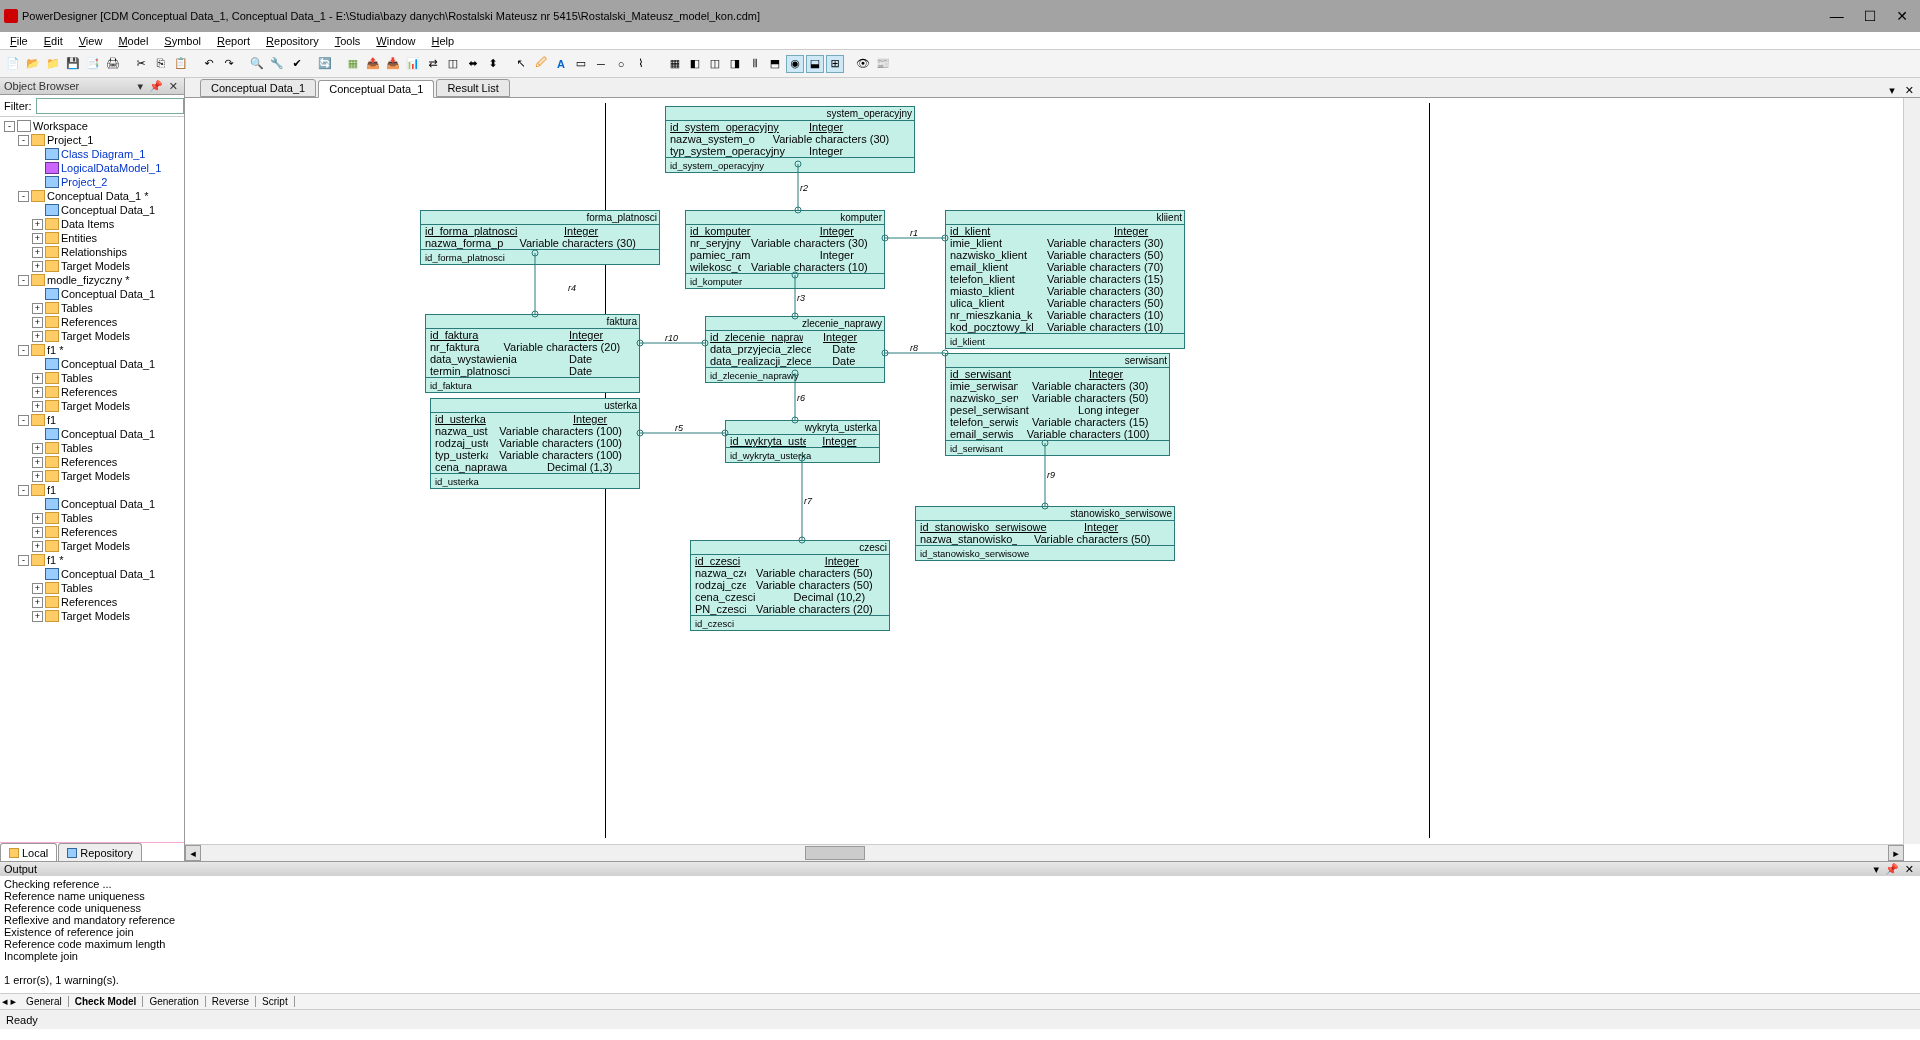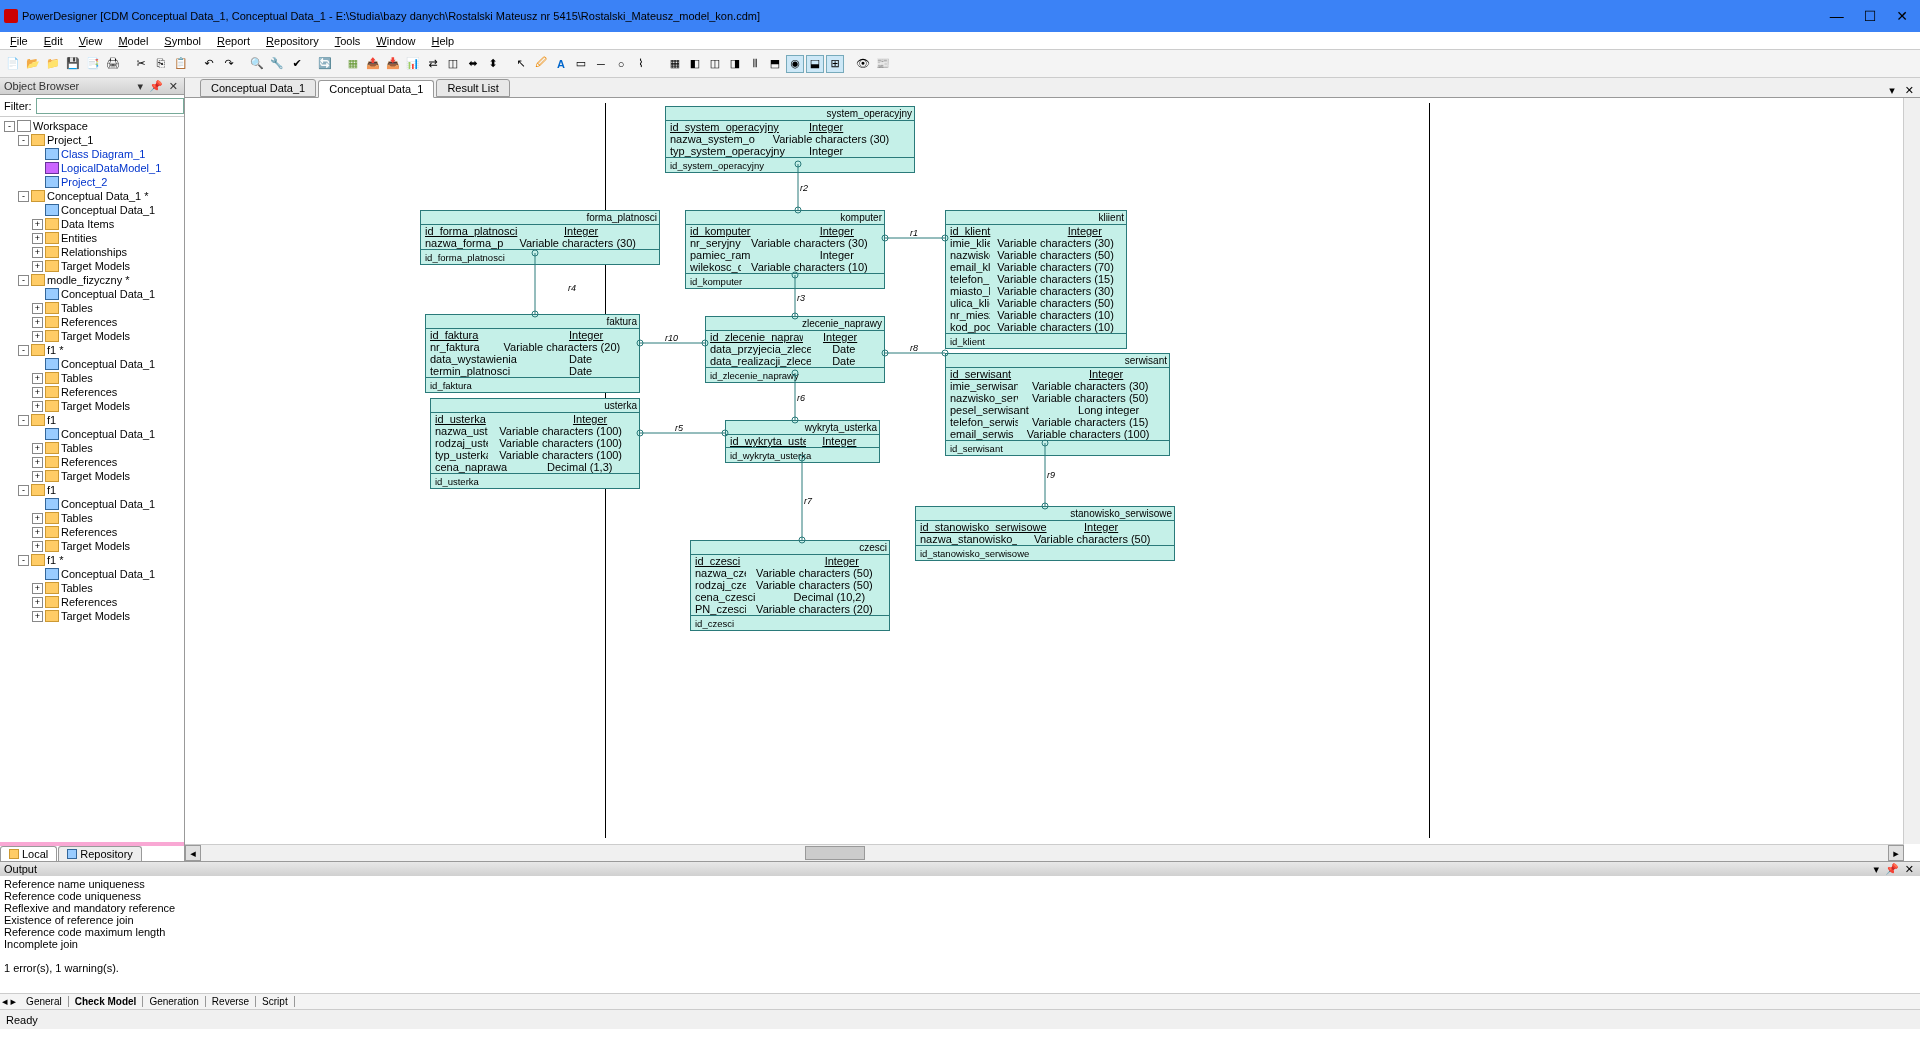--- a/index.html
+++ b/index.html
@@ -1,17 +1,17 @@
 <!DOCTYPE html>
 <html><head>
 <meta charset="utf-8">
 <style>
 * { margin: 0; padding: 0; box-sizing: border-box; font-family: Tahoma, Arial, sans-serif; font-size: 11px; }
 body { background: #fff; width: 1920px; height: 1040px; overflow: hidden; position: relative; }
-.titlebar { height: 20px; background: #3b82f6; display: flex; align-items: center; padding: 16px 4px; }
+.titlebar { height: 20px; background: #a3a3a3; display: flex; align-items: center; padding: 16px 4px; }
 .titlebar-icon { width: 14px; height: 14px; background: #c00; border-radius: 2px; margin-right: 4px; }
 .titlebar-text { flex: 1; font-size: 11px; }
 .titlebar-controls { display: flex; gap: 20px; margin-right: 8px; }
 .titlebar-controls span { cursor: pointer; font-size: 14px; font-family: Arial; }
 .menubar { height: 18px; background: #fff; display: flex; align-items: center; padding: 0 2px; border-bottom: 1px solid #ccc; }
 .menubar span { padding: 2px 8px; cursor: pointer; }
 .toolbar { height: 28px; background: #f4f4f4; display: flex; align-items: center; padding: 0 4px; border-bottom: 1px solid #ccc; gap: 2px; }
 .tool-btn { width: 18px; height: 18px; display: inline-flex; align-items: center; justify-content: center; cursor: pointer; border: 1px solid transparent; }
 .tool-sep { width: 6px; }
 .tool-active { background: #cde8f7; border: 1px solid #7ab; }
@@ -27,21 +27,21 @@
 .filter-btn { width: 16px; height: 16px; border: 1px solid #ccc; background: #f4f4f4; cursor: pointer; display: flex; align-items:center; justify-content:center; }
 .tree { flex: 1; overflow: auto; padding: 2px; }
 .tree-item { display: flex; align-items: center; height: 14px; cursor: pointer; white-space: nowrap; }
 .tree-toggle { width: 11px; height: 11px; border: 1px solid #888; display: inline-flex; align-items: center; justify-content: center; font-size: 9px; line-height: 1; margin-right: 2px; background:#fff; }
 .tree-icon { width: 14px; height: 12px; display: inline-block; margin-right: 2px; }
 .tree-icon.folder { background: #fc6; border: 1px solid #c93; }
 .tree-icon.ws { background: #fff; border: 1px solid #888; }
 .tree-icon.diag { background: #9cf; border: 1px solid #369; }
 .tree-icon.model { background: #c6f; border: 1px solid #639; }
 .tree-label { font-size: 11px; }
-.tab-row { display: flex; height: 19px; background: #fff; border-top: 4px solid #f9a8d4; }
+.tab-row { display: flex; height: 19px; background: #fff; border-top: 1px solid #f9a8d4; }
 .tab { padding: 2px 8px; border: 1px solid #999; border-bottom: none; background: #eee; cursor: pointer; display: flex; align-items: center; gap: 3px; border-radius: 3px 3px 0 0; margin-right: 1px;}
 .tab.active { background: #fff; }
 .tab-icon { width: 10px; height: 10px; display:inline-block; }
 .content { flex: 1; display: flex; flex-direction: column; background: #fff; }
 .doc-tabs { height: 20px; background: #f0f0f0; display: flex; align-items: flex-end; padding-left: 15px; border-bottom: 1px solid #999; }
 .doc-tab { padding: 2px 10px; border: 1px solid #999; background: #e8e8e8; cursor: pointer; border-radius: 3px 3px 0 0; margin-right: 2px; }
 .doc-tab.active { background: #fff; border-bottom: 1px solid #fff; position: relative; top: 1px; }
 .canvas-wrap { flex: 1; position: relative; overflow: hidden; background: #fff; }
 .canvas { position: absolute; left: 0; top: 0; width: 1290px; height: 745px; }
 .sheet-border { position: absolute; left: 420px; top: 5px; width: 825px; height: 735px; border-left: 1px solid #000; border-right: 1px solid #000; }
@@ -437,21 +437,21 @@
               </div>
               <div class="entity-row">
                 <span class="ecol1 ">wilekosc_dysku</span>
                 <span class="ecol2 "></span>
                 <span class="ecol3 ">Variable characters (10)</span>
                 <span class="ecol4 "></span>
               </div>
             </div>
             <div class="entity-id">id_komputer  <pi></pi></div>
           </div>
-          <div class="entity wide" style="left: 760px; top: 112px; width: 182px;">
+          <div class="entity wide" style="left: 760px; top: 112px; width: 240px;">
             <div class="entity-title">kliient</div>
             <div class="entity-body">
               <div class="entity-row">
                 <span class="ecol1 underline">id_klient</span>
                 <span class="ecol2 underline"><pi></pi></span>
                 <span class="ecol3 underline">Integer</span>
                 <span class="ecol4 underline"><m></m></span>
               </div>
               <div class="entity-row">
                 <span class="ecol1 ">imie_klient</span>
@@ -776,20 +776,21 @@
 <div class="output-panel">
   <div class="output-header">
     <span class="output-header-title">Output</span>
     <div class="panel-header-controls">
       <span>▾</span>
       <span>📌</span>
       <span>✕</span>
     </div>
   </div>
   <div class="output-body" id="output-body">
+      <div>Checking reference ...</div>
       <div>   Reference name uniqueness</div>
       <div>   Reference code uniqueness</div>
       <div>   Reflexive and mandatory reference</div>
       <div>   Existence of reference join</div>
       <div>   Reference code maximum length</div>
       <div>   Incomplete join</div>
       <div>&nbsp;</div>
       <div>1 error(s), 1 warning(s).</div>
     </div>
   <div class="output-tabs" id="output-tabs">

